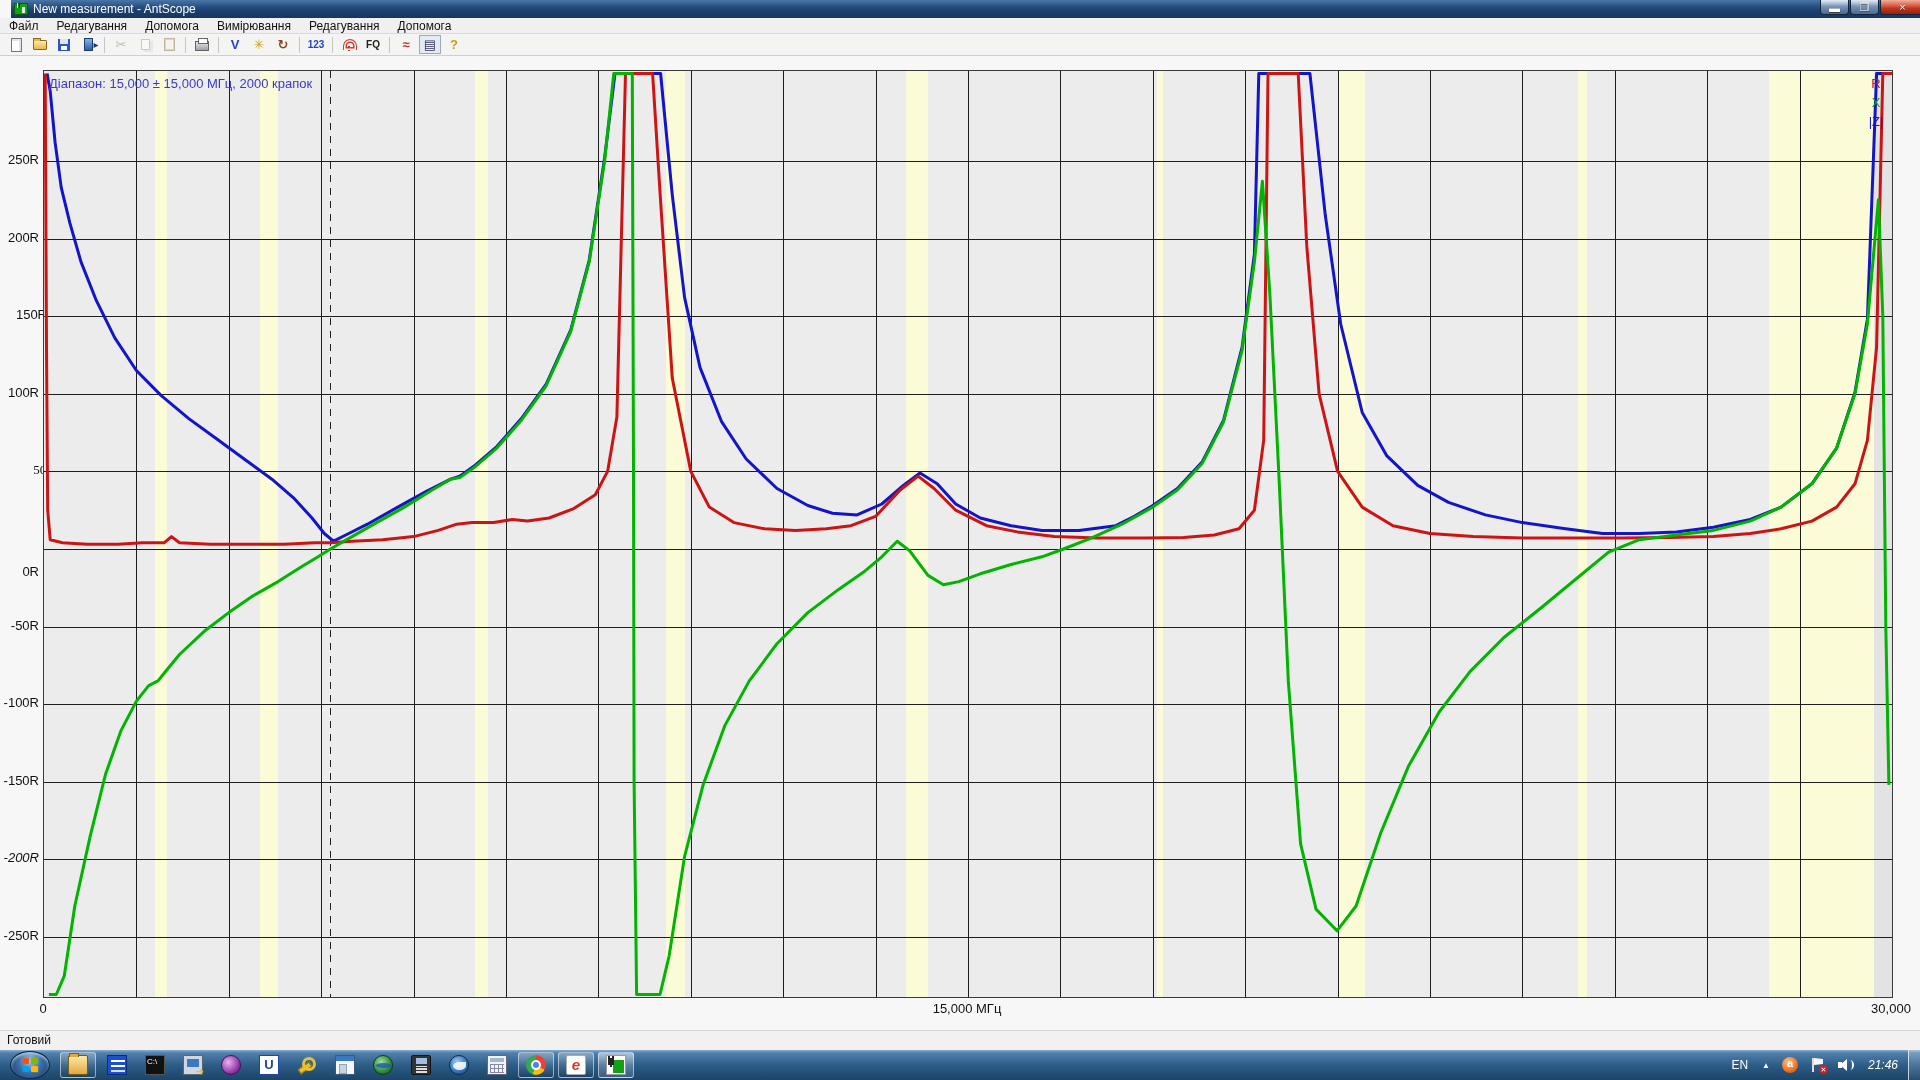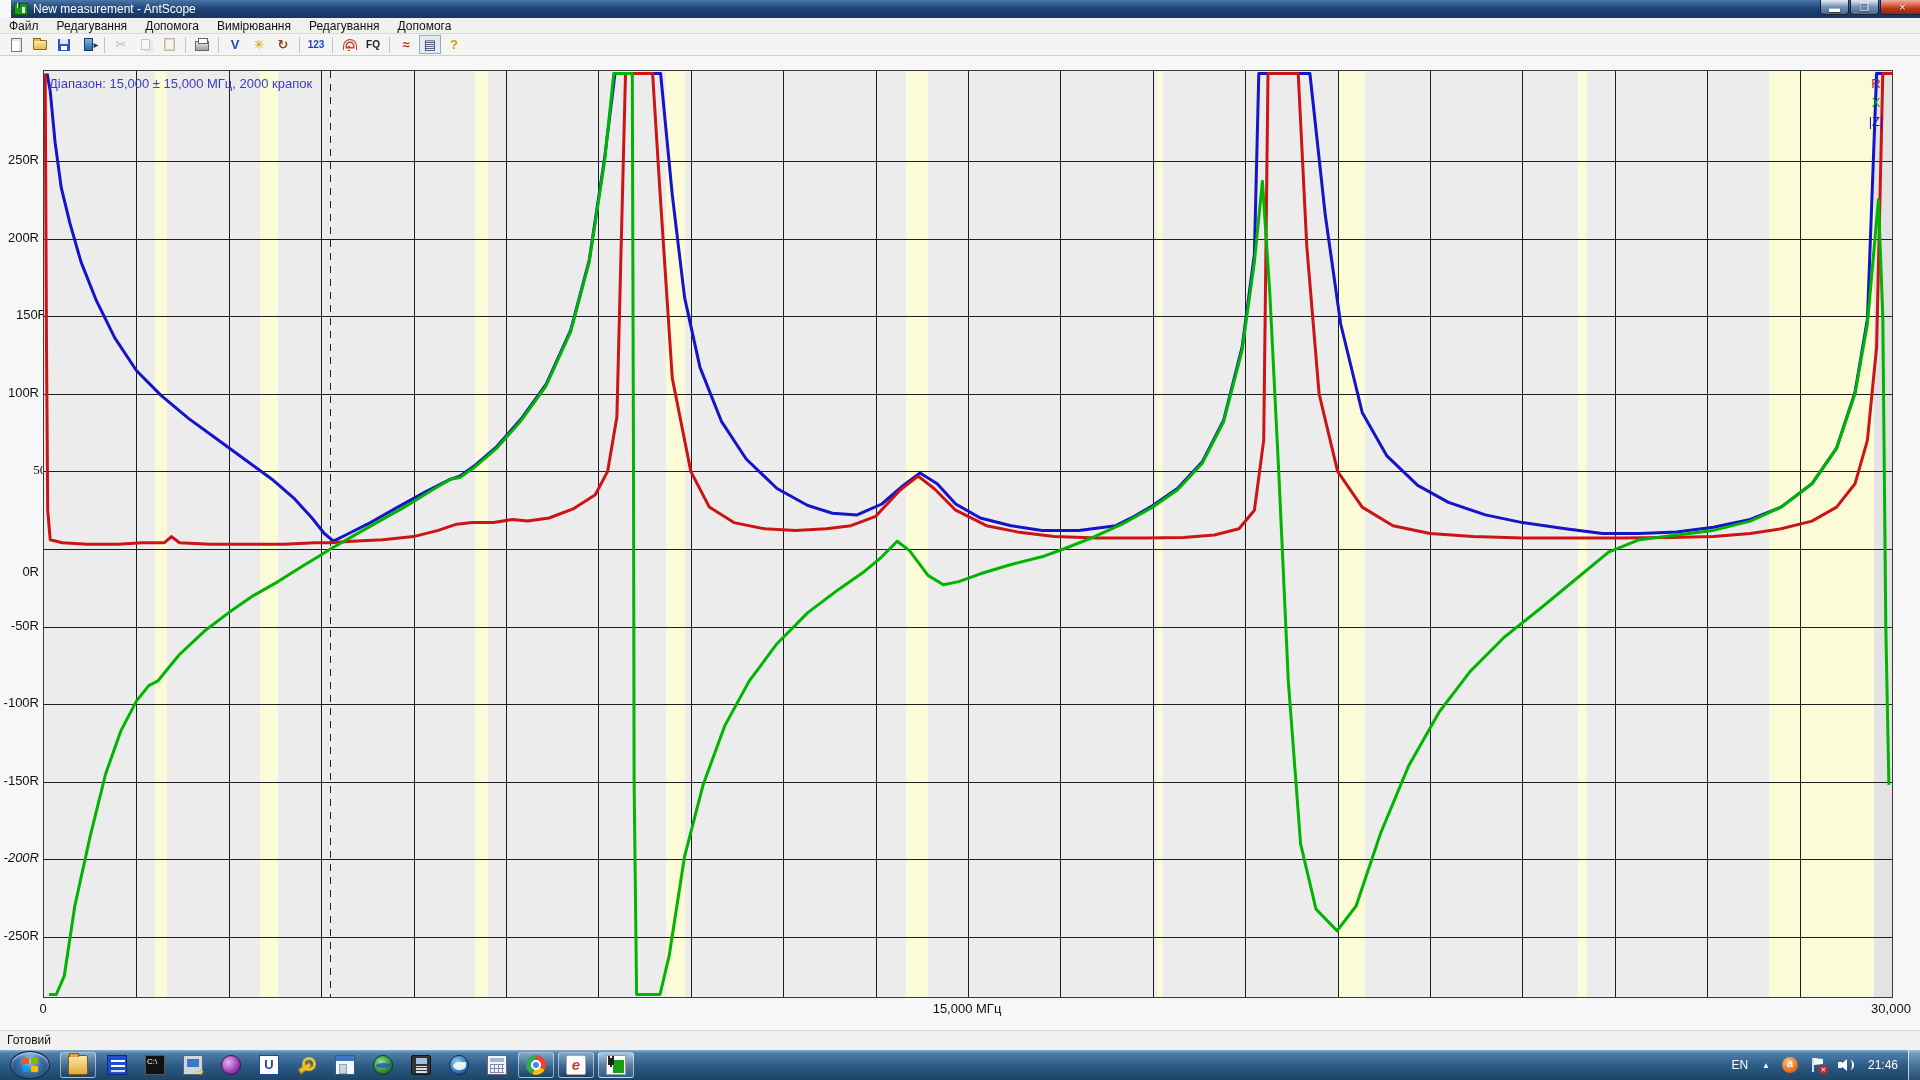--- a/index.html
+++ b/index.html
@@ -131,21 +131,21 @@
   .avast { width:16px; height:16px; border-radius:50%; background:radial-gradient(circle at 40% 30%,#ffc080,#f07020 60%,#b84a10); margin:0 6px; position:relative; }
   .avast:after { content:"a"; position:absolute; left:5px; top:0px; color:#fff; font-size:11px; font-weight:bold; }
   .flagico { width:16px; height:16px; position:relative; margin:0 6px; }
   .flagico:before { content:""; position:absolute; left:2px; top:1px; width:2px; height:14px; background:#ddd; }
   .flagico:after { content:""; position:absolute; left:4px; top:1px; width:9px; height:7px; background:#f8f8f8; clip-path:polygon(0 0,100% 15%,100% 85%,0 100%); }
   .flagico .err { position:absolute; right:-2px; bottom:-1px; width:9px; height:9px; background:#d02020; border-radius:50%; color:#fff; font-size:7px; line-height:9px; text-align:center; }
   .spk { width:18px; height:16px; position:relative; margin:0 6px; }
   .spk:before { content:""; position:absolute; left:0; top:5px; width:4px; height:6px; background:#fff; }
   .spk:after { content:""; position:absolute; left:2px; top:2px; border-right:7px solid #fff; border-top:6px solid transparent; border-bottom:6px solid transparent; }
   .spk .wv { position:absolute; right:2px; top:3px; width:8px; height:10px; border:2px solid #fff; border-left:none; border-top:none; border-bottom:none; border-radius:0 50% 50% 0; }
-  .clock { padding:0 10px 0 6px; }
+  .clock { padding:0 10px 0 6px;font-style:italic; }
   .showdesk { width:12px; height:30px; border-left:1px solid rgba(255,255,255,.7); background:linear-gradient(180deg,rgba(255,255,255,.25),rgba(255,255,255,.05)); }
 </style>
 </head>
 <body>
 
 <div class="titlebar">
   <span class="app-ico"></span>
   <span>New measurement - AntScope</span>
   <div class="win-btns">
     <span class="wbtn min">

